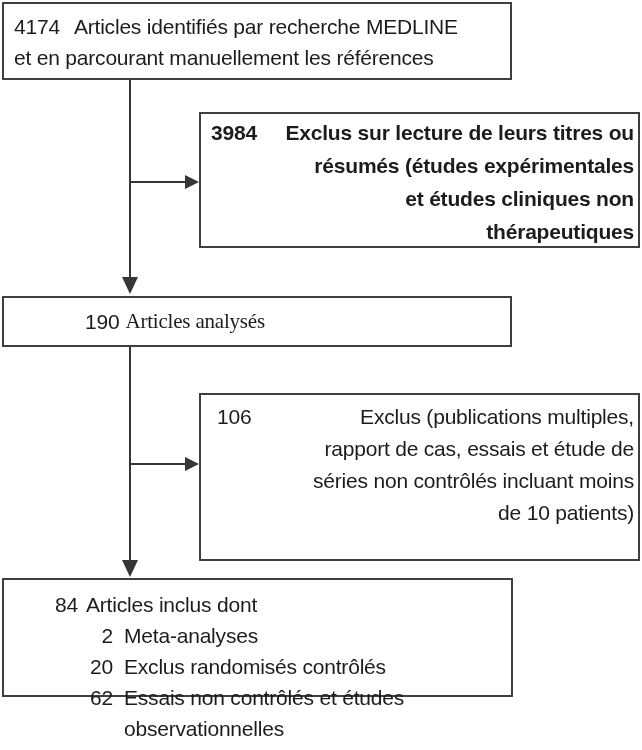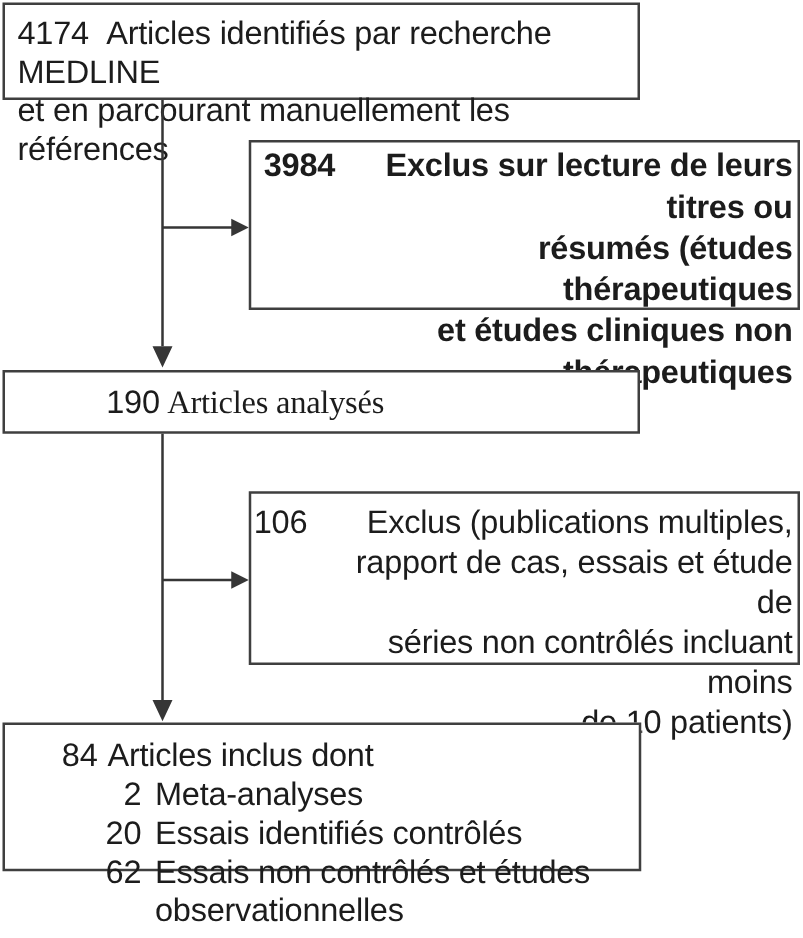--- a/index.html
+++ b/index.html
@@ -9,21 +9,21 @@
     --bg: #ffffff;
   }
   * { margin: 0; padding: 0; box-sizing: border-box; }
   html, body { background: var(--bg); }
   #canvas {
     position: relative;
     width: 642px;
     height: 750px;
     background: var(--bg);
     font-family: "Liberation Sans", sans-serif;
-    font-size: 26px;
+    font-size: 21px;
     color: var(--text);
     letter-spacing: -0.2px;
     overflow: hidden;
   }
   .box {
     position: absolute;
     background: var(--bg);
     border: 2px solid var(--border);
   }
   
@@ -33,22 +33,22 @@
   }
   #box-excluded-titles {
     left: 199px; top: 112px; width: 441px; height: 136px;
     padding: 2px 4px 0 10px; line-height: 33px; font-weight: bold;
   }
   #box-analyzed {
     left: 2px; top: 296px; width: 510px; height: 51px;
     display: flex; align-items: center; padding-left: 81px;
   }
   #box-excluded-other {
-    left: 199px; top: 393px; width: 441px; height: 139px;
-    padding: 6px 4px 0 2px; line-height: 32px;
+    left: 199px; top: 393px; width: 441px; height: 168px;
+    padding: 6px 4px 0 16px; line-height: 32px;
   }
   #box-included {
     left: 2px; top: 578px; width: 511px; height: 119px;
     padding: 9px 4px 16px 12px; line-height: 31px;
   }
   
   .hang { display: flex; align-items: flex-start; }
   .hang .num { flex: none; width: 56px; }
   .hang .body { flex: 1 1 auto; text-align: right; }
   
@@ -100,21 +100,21 @@
   <div class="vline" id="vline-1"></div>
   <div class="arrow-down" id="arrow-down-1"></div>
   <div class="hline" id="hline-1"></div>
   <div class="arrow-right" id="arrow-right-1"></div>
 
   <div class="box" id="box-excluded-titles">
     <div class="hang">
       <span class="num">3984</span>
       <span class="body">
         <div>Exclus sur lecture de leurs titres ou</div>
-        <div>résumés (études thérapeutiques</div>
+        <div>résumés (études expérimentales</div>
         <div>et études cliniques non</div>
         <div>thérapeutiques</div>
       </span>
     </div>
   </div>
 
   <div class="box count-line" id="box-analyzed">
     <span class="num">190</span>
     <span class="label">Articles analysés</span>
   </div>
@@ -140,21 +140,21 @@
     <div class="irow first">
       <span class="num">84</span>
       <span class="label">Articles inclus dont</span>
     </div>
     <div class="irow">
       <span class="num">2</span>
       <span class="label">Meta-analyses</span>
     </div>
     <div class="irow">
       <span class="num">20</span>
-      <span class="label">Essais identifiés contrôlés</span>
+      <span class="label">Exclus randomisés contrôlés</span>
     </div>
     <div class="irow">
       <span class="num">62</span>
       <span class="label">Essais non contrôlés et études</span>
     </div>
     <div class="irow">
       <span class="num"></span>
       <span class="label">observationnelles</span>
     </div>
   </div>

